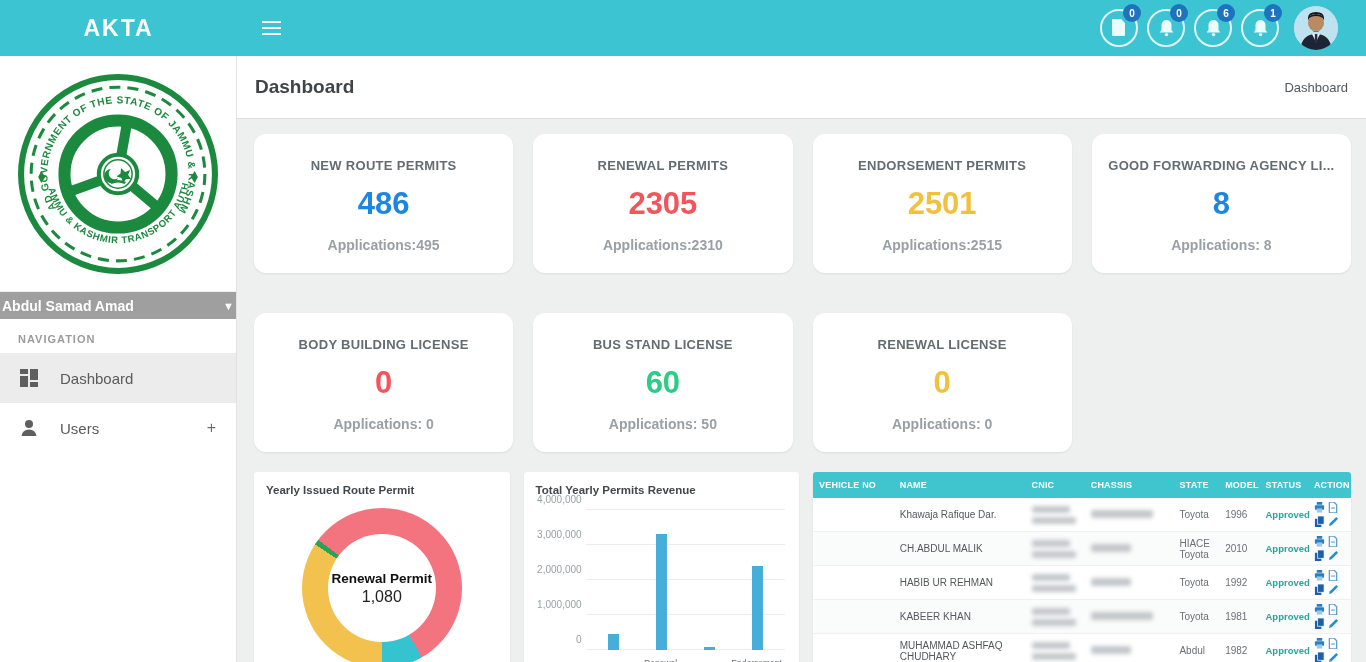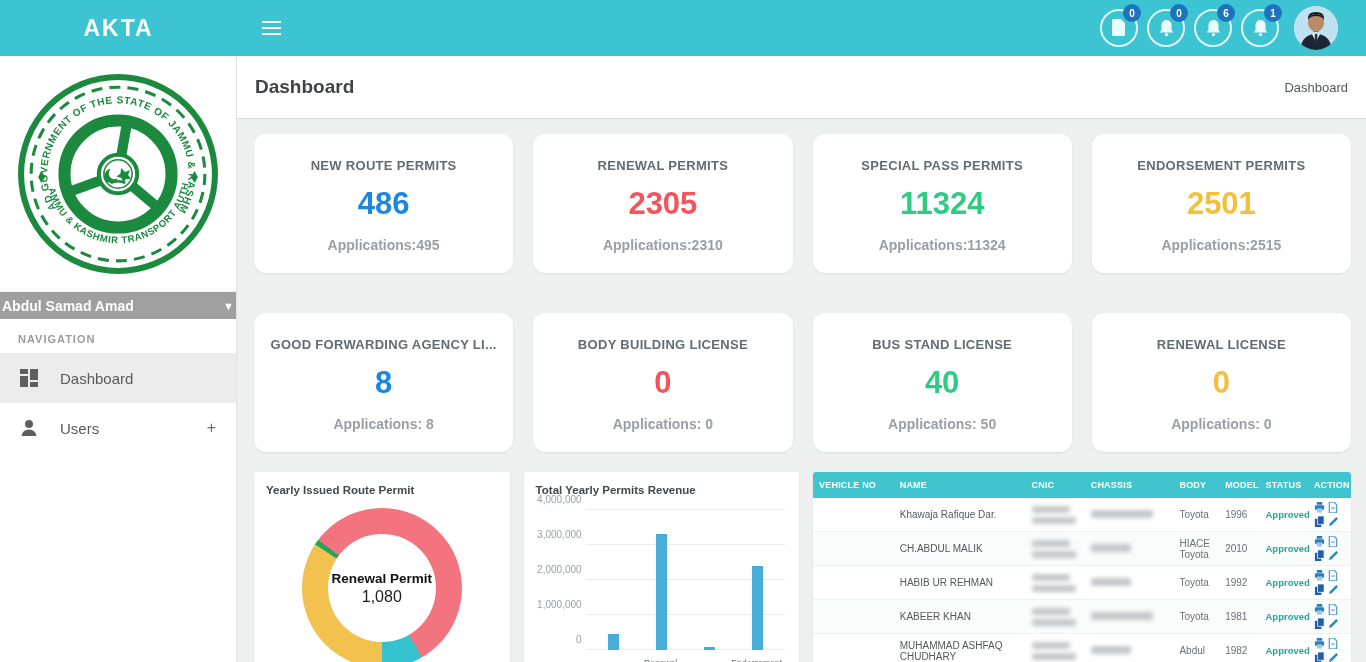--- a/index.html
+++ b/index.html
@@ -220,42 +220,37 @@
         <div class="stat-title">NEW ROUTE PERMITS</div>
         <div class="stat-value" style="color: rgb(29, 134, 224);">486</div>
         <div class="stat-apps">Applications:495</div>
       </div>
       <div class="stat-card">
         <div class="stat-title">RENEWAL PERMITS</div>
         <div class="stat-value" style="color: rgb(244, 84, 92);">2305</div>
         <div class="stat-apps">Applications:2310</div>
       </div>
       <div class="stat-card">
-        <div class="stat-title">SPECIAL PASS PERMITS</div>
-        <div class="stat-value" style="color: rgb(46, 203, 133);">11324</div>
-        <div class="stat-apps">Applications:11324</div>
-      </div>
-      <div class="stat-card">
         <div class="stat-title">ENDORSEMENT PERMITS</div>
         <div class="stat-value" style="color: rgb(242, 192, 60);">2501</div>
         <div class="stat-apps">Applications:2515</div>
       </div>
       <div class="stat-card">
         <div class="stat-title">GOOD FORWARDING AGENCY LI...</div>
         <div class="stat-value" style="color: rgb(29, 134, 224);">8</div>
         <div class="stat-apps">Applications: 8</div>
       </div>
       <div class="stat-card">
         <div class="stat-title">BODY BUILDING LICENSE</div>
         <div class="stat-value" style="color: rgb(244, 84, 92);">0</div>
         <div class="stat-apps">Applications: 0</div>
       </div>
       <div class="stat-card">
         <div class="stat-title">BUS STAND LICENSE</div>
-        <div class="stat-value" style="color: rgb(46, 203, 133);">40</div>
+        <div class="stat-value" style="color: rgb(46, 203, 133);">60</div>
         <div class="stat-apps">Applications: 50</div>
       </div>
       <div class="stat-card">
         <div class="stat-title">RENEWAL LICENSE</div>
         <div class="stat-value" style="color: rgb(242, 192, 60);">0</div>
         <div class="stat-apps">Applications: 0</div>
       </div>
     </div>
 
     <div class="bottom-row">
@@ -293,21 +288,21 @@
         </div>
       </div>
 
       <div class="panel table-card">
         <div class="grid-table">
           <div class="thead">
             <div>VEHICLE NO</div>
             <div>NAME</div>
             <div>CNIC</div>
             <div>CHASSIS</div>
-            <div>BODY</div>
+            <div>STATE</div>
             <div>MODEL</div>
             <div>STATUS</div>
             <div>ACTION</div>
           </div>
           <div id="tbody">
               <div class="trow">
     <div><span class="redact link"></span></div>
     <div class="cell-name">Khawaja Rafique Dar.</div>
     <div>
       <div class="redact gray" style="width:38px;margin-bottom:4px"></div>

